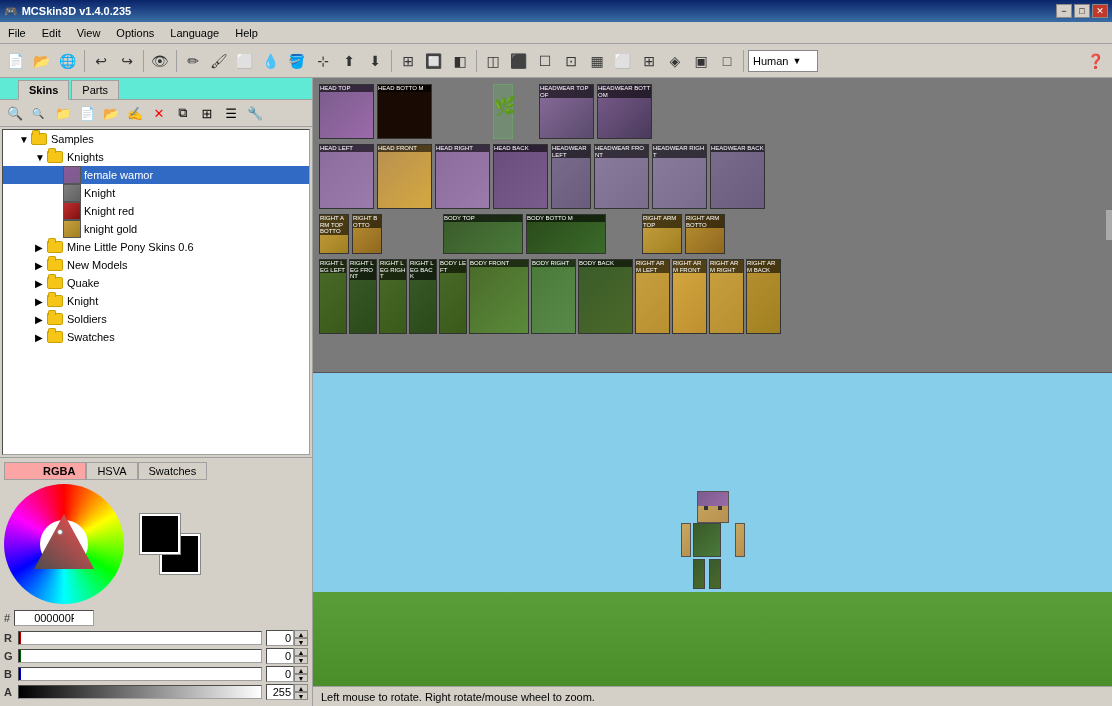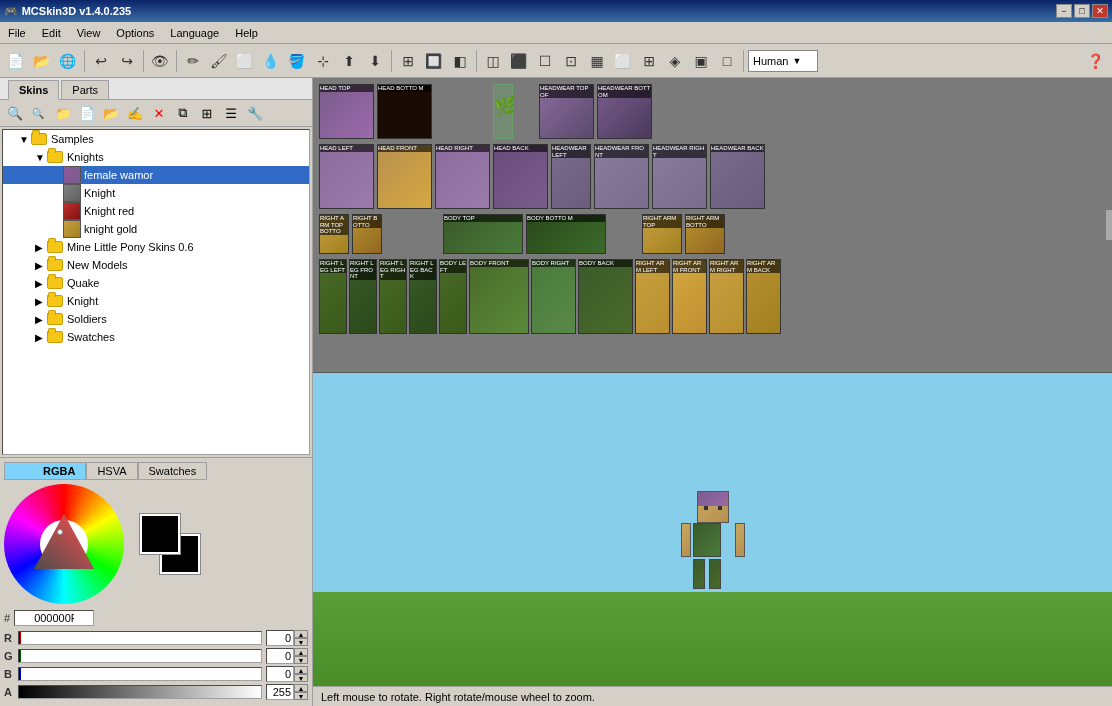--- a/index.html
+++ b/index.html
@@ -89,23 +89,23 @@
       width: 313px;
       background: #d4d0c8;
       border-right: 1px solid #a0a0a0;
       display: flex;
       flex-direction: column;
     }
 
     
     #tabs {
       display: flex;
-      background: #e5e5e5;
+      background: #5eead4;
       border-bottom: 1px solid #a0a0a0;
-      padding: 2px 8px 0;
+      padding: 2px 18px 0;
     }
     .tab {
       padding: 3px 10px;
       background: #d4d0c8;
       border: 1px solid #a0a0a0;
       border-bottom: none;
       cursor: pointer;
       font-size: 11px;
       margin-right: 2px;
     }
@@ -191,21 +191,21 @@
       margin-bottom: 4px;
     }
     .color-tab {
       padding: 2px 10px;
       background: #d4d0c8;
       border: 1px solid #a0a0a0;
       cursor: pointer;
       font-size: 11px;
     }
     .color-tab.active {
-      background: #7dd3fc;
+      background: #fca5a5;
       font-weight: bold;
       padding-left: 38px;
     }
 
     
     #color-wheel-area {
       display: flex;
       align-items: center;
       gap: 16px;
       margin-bottom: 6px;

